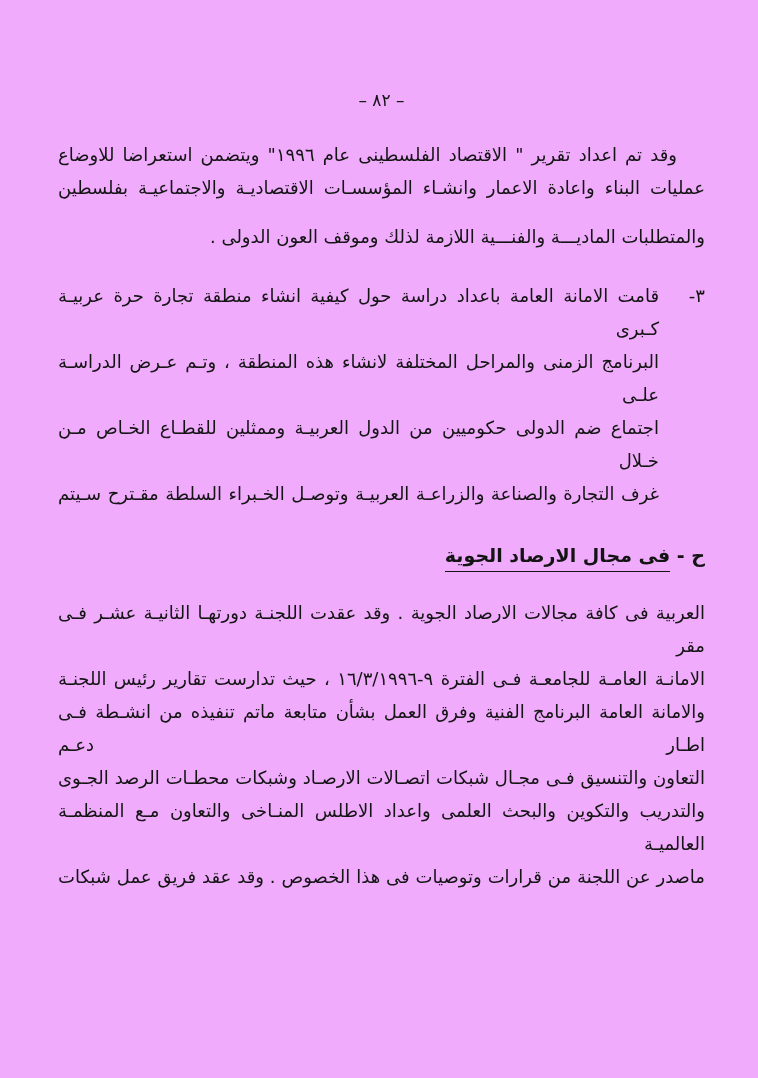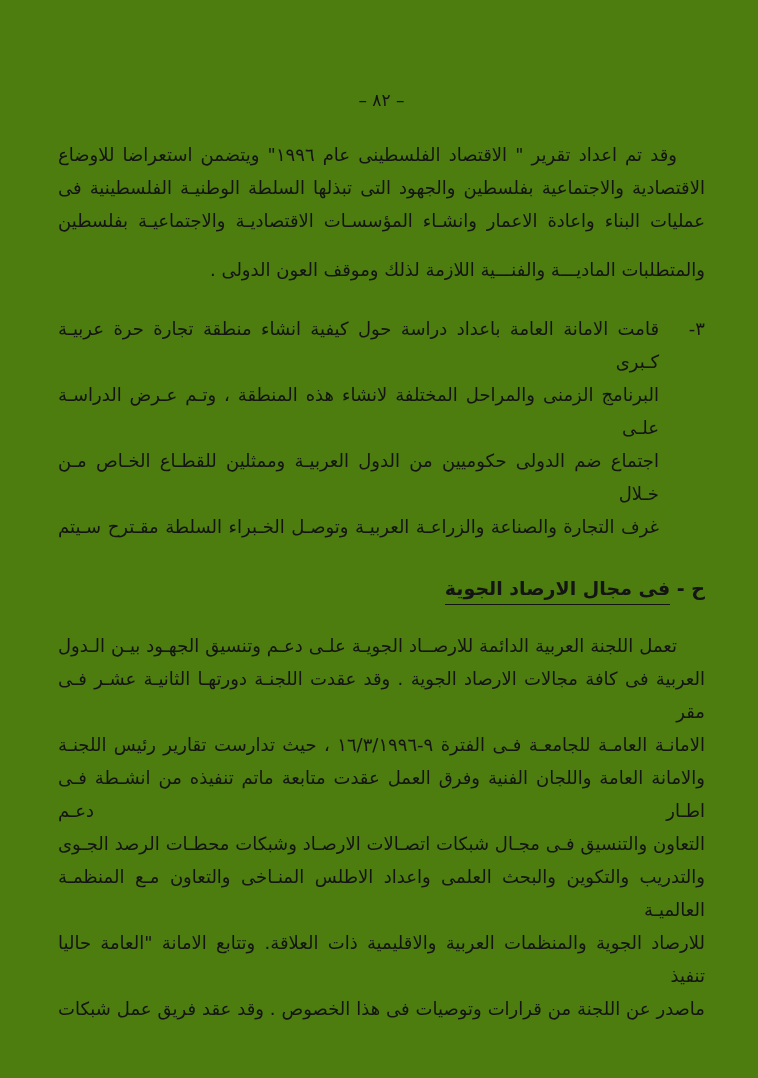--- a/index.html
+++ b/index.html
@@ -1,20 +1,20 @@
 <!DOCTYPE html>
 <html lang="ar" dir="rtl"><head>
 <meta charset="utf-8">
 <style>
   html,body{margin:0;padding:0;background:#e8e8e8;}
   .page{
     position:relative;
     width:758px;height:1078px;
     margin:0 auto;
-    background:#4d7c0f;
+    background:#f0abfc;
     color:#141414;
     font-family:"DejaVu Sans", sans-serif;
     direction:rtl;
     box-sizing:border-box;
     padding:88px 53px 0 58px;
     overflow:hidden;
   }
   .page-number{
     text-align:center;
     font-size:17px;
@@ -55,44 +55,41 @@
 </style>
 </head>
 <body>
 
 <div class="page">
 
   <div class="page-number">– ٨٢ –</div>
 
   <div class="para">
     <div class="line first">وقد تم  اعداد تقرير " الاقتصاد الفلسطينى عام ١٩٩٦" ويتضمن استعراضا للاوضاع</div>
-    <div class="line">الاقتصادية والاجتماعية بفلسطين والجهود التى تبذلها السلطة الوطنيـة الفلسطينية فى</div>
     <div class="line">عمليات البناء واعادة الاعمار  وانشـاء المؤسسـات الاقتصاديـة والاجتماعيـة بفلسطين</div>
     <div class="line end">والمتطلبات الماديـــة والفنـــية اللازمة لذلك وموقف العون الدولى .</div>
   </div>
 
   <div class="numbered-item">
     <div class="item-marker">٣-</div>
     <div class="item-body">
       <div class="line">قامت الامانة العامة باعداد دراسة حول كيفية انشاء منطقة تجارة  حرة عربيـة كـبرى</div>
       <div class="line">البرنامج الزمنى والمراحل المختلفة لانشاء هذه المنطقة ، وتـم عـرض الدراسـة علـى</div>
       <div class="line">اجتماع ضم الدولى حكوميين من الدول  العربيـة وممثلين للقطـاع الخـاص مـن خـلال</div>
       <div class="line">غرف التجارة والصناعة والزراعـة العربيـة وتوصـل الخـبراء السلطة مقـترح سـيتم</div>
     </div>
   </div>
 
   <div class="section-heading">
     <span>ح - </span><span class="underlined">فى مجال الارصاد الجوية</span>
   </div>
 
   <div class="para">
-    <div class="line first">تعمل اللجنة العربية الدائمة للارصــاد الجويـة علـى دعـم وتنسيق الجهـود بيـن الـدول</div>
     <div class="line">العربية فى كافة مجالات الارصاد الجوية . وقد عقدت  اللجنـة دورتهـا الثانيـة عشـر  فـى  مقر</div>
     <div class="line">الامانـة العامـة للجامعـة فـى الفترة ٩-١٦/٣/١٩٩٦ ، حيث تدارست تقارير رئيس اللجنـة</div>
-    <div class="line">والامانة العامة واللجان الفنية وفرق العمل عقدت متابعة ماتم تنفيذه من انشـطة فـى اطـار دعـم</div>
+    <div class="line">والامانة العامة البرنامج الفنية وفرق العمل بشأن متابعة ماتم تنفيذه من انشـطة فـى اطـار دعـم</div>
     <div class="line">التعاون والتنسيق فـى مجـال شبكات اتصـالات الارصـاد وشبكات محطـات الرصد الجـوى</div>
     <div class="line">والتدريب والتكوين والبحث العلمى واعداد الاطلس المنـاخى والتعاون مـع المنظمـة العالميـة</div>
-    <div class="line">للارصاد الجوية والمنظمات العربية والاقليمية ذات العلاقة.  وتتابع الامانة "العامة  حاليا تنفيذ</div>
     <div class="line">ماصدر عن اللجنة من قرارات وتوصيات فى هذا الخصوص . وقد عقد  فريق عمل شبكات</div>
 
   </div>
 
 </div>
 
 </body></html>

